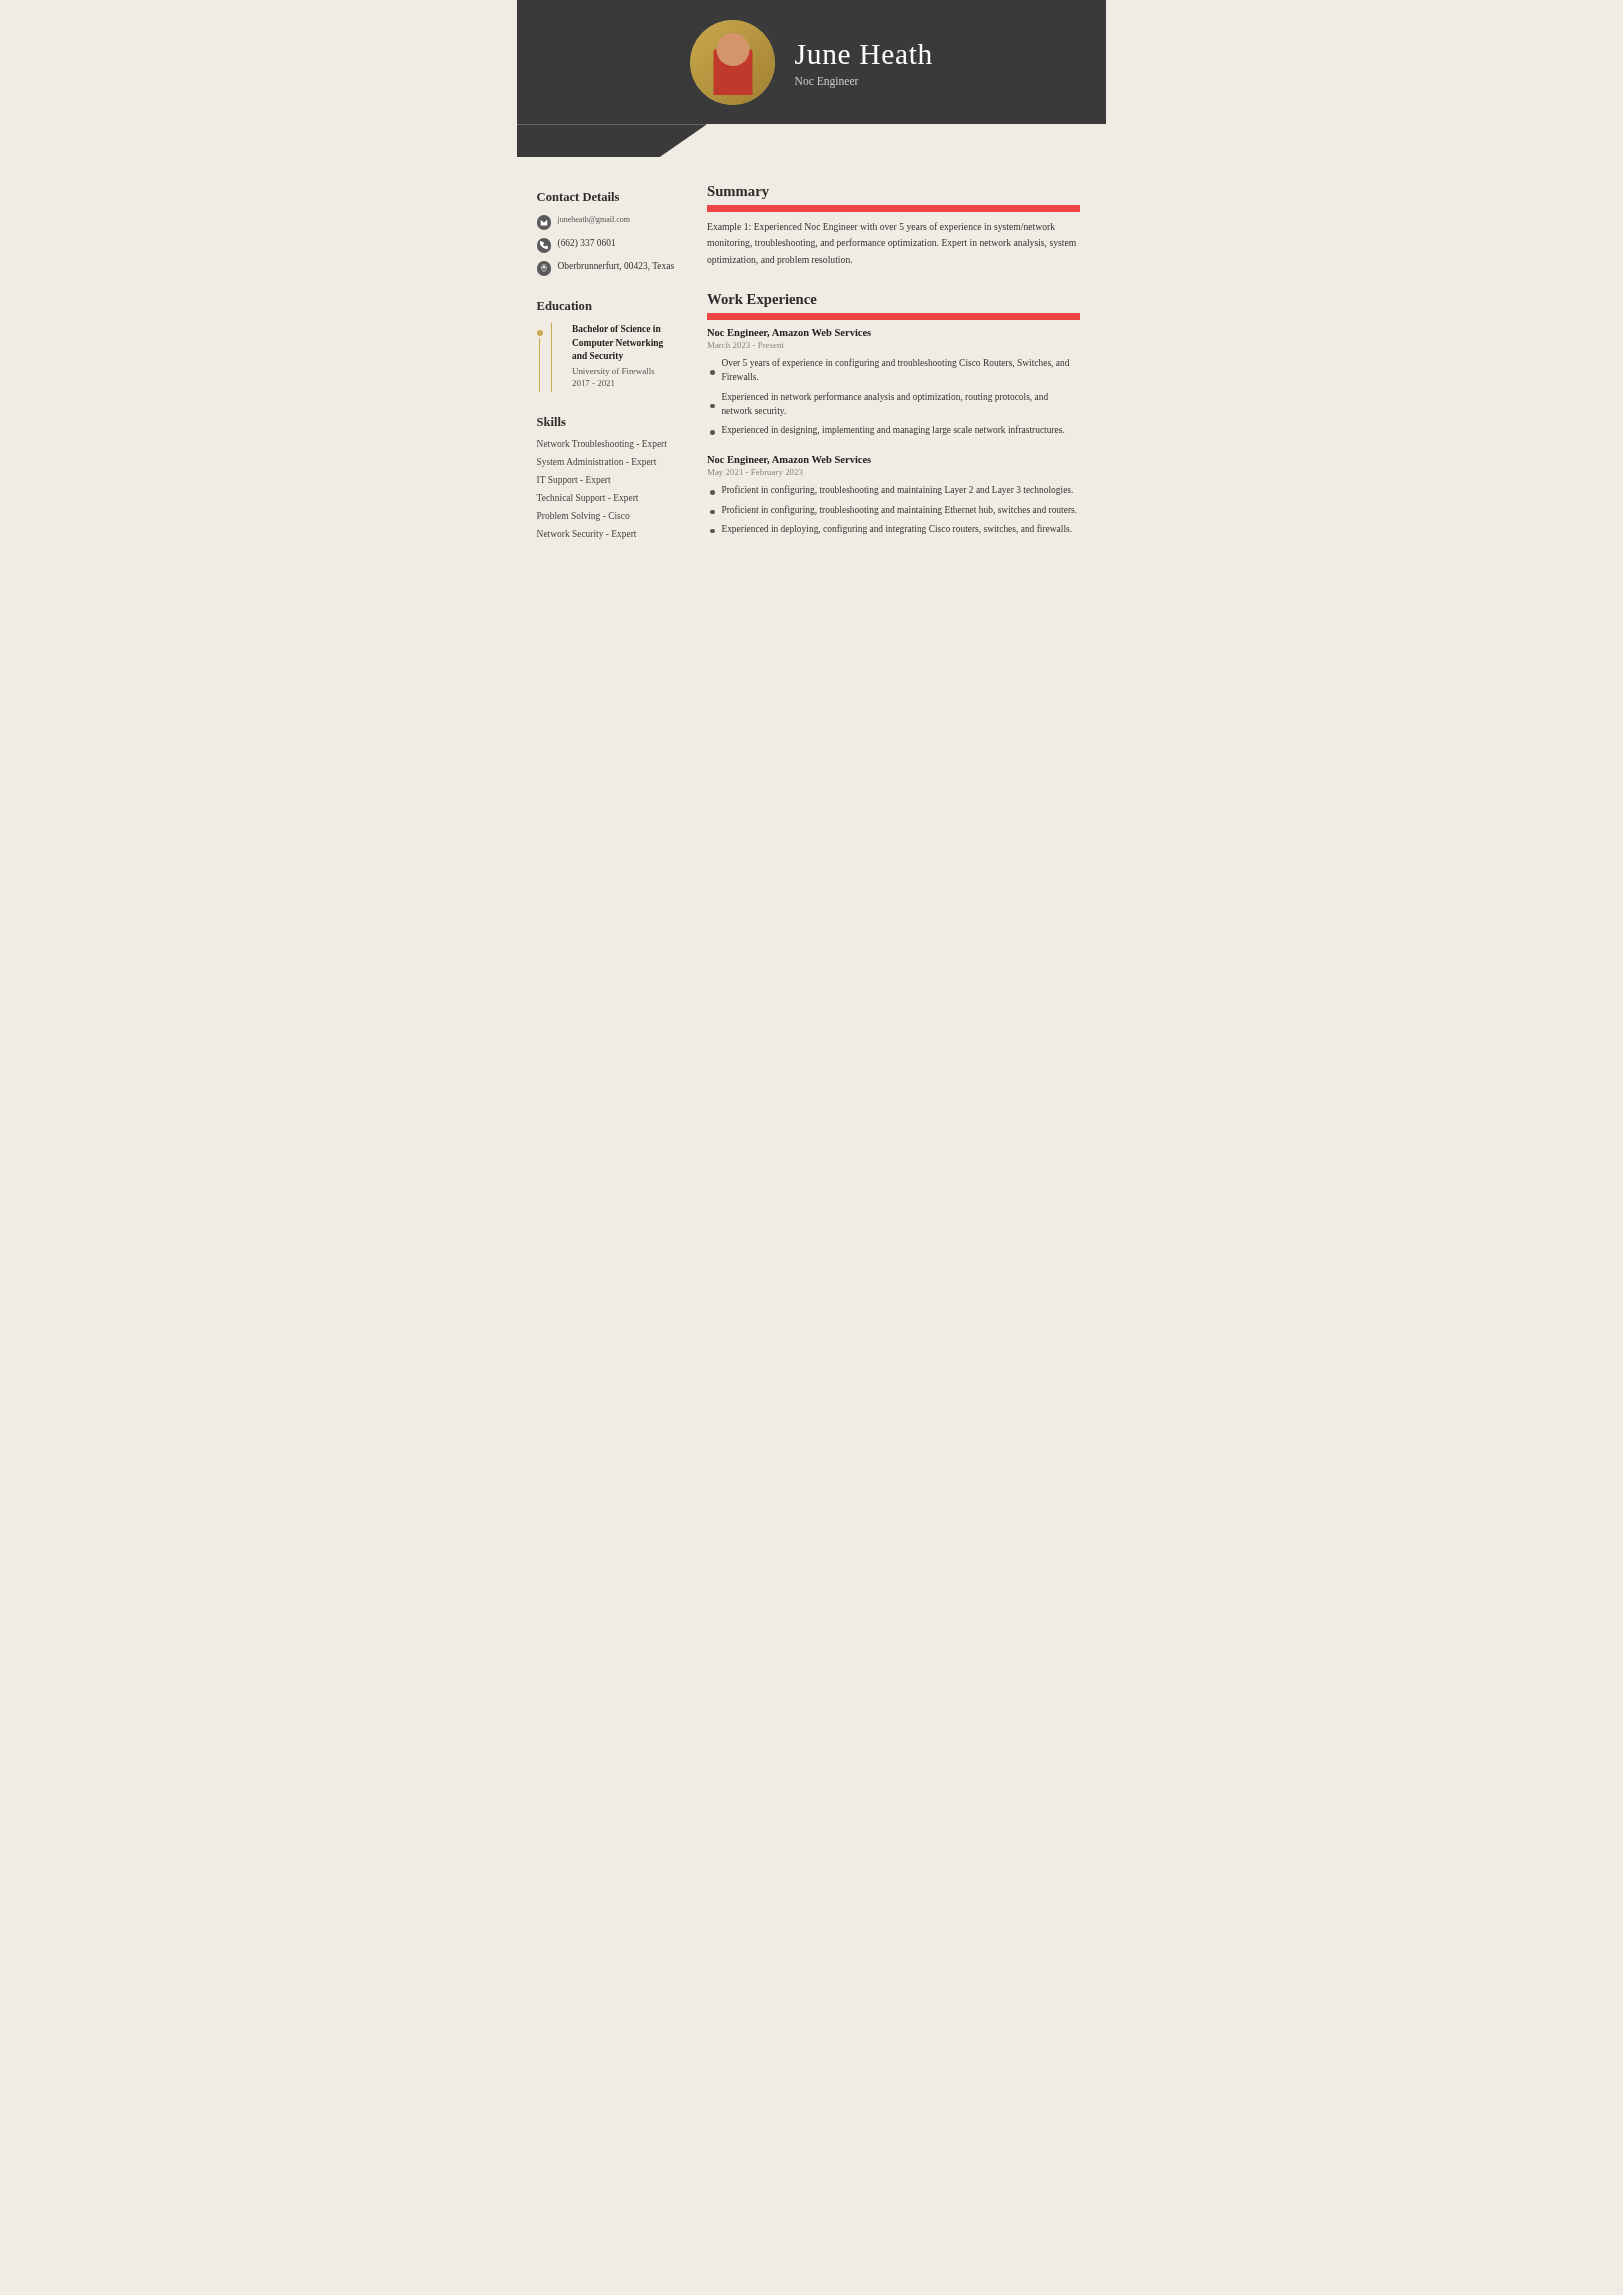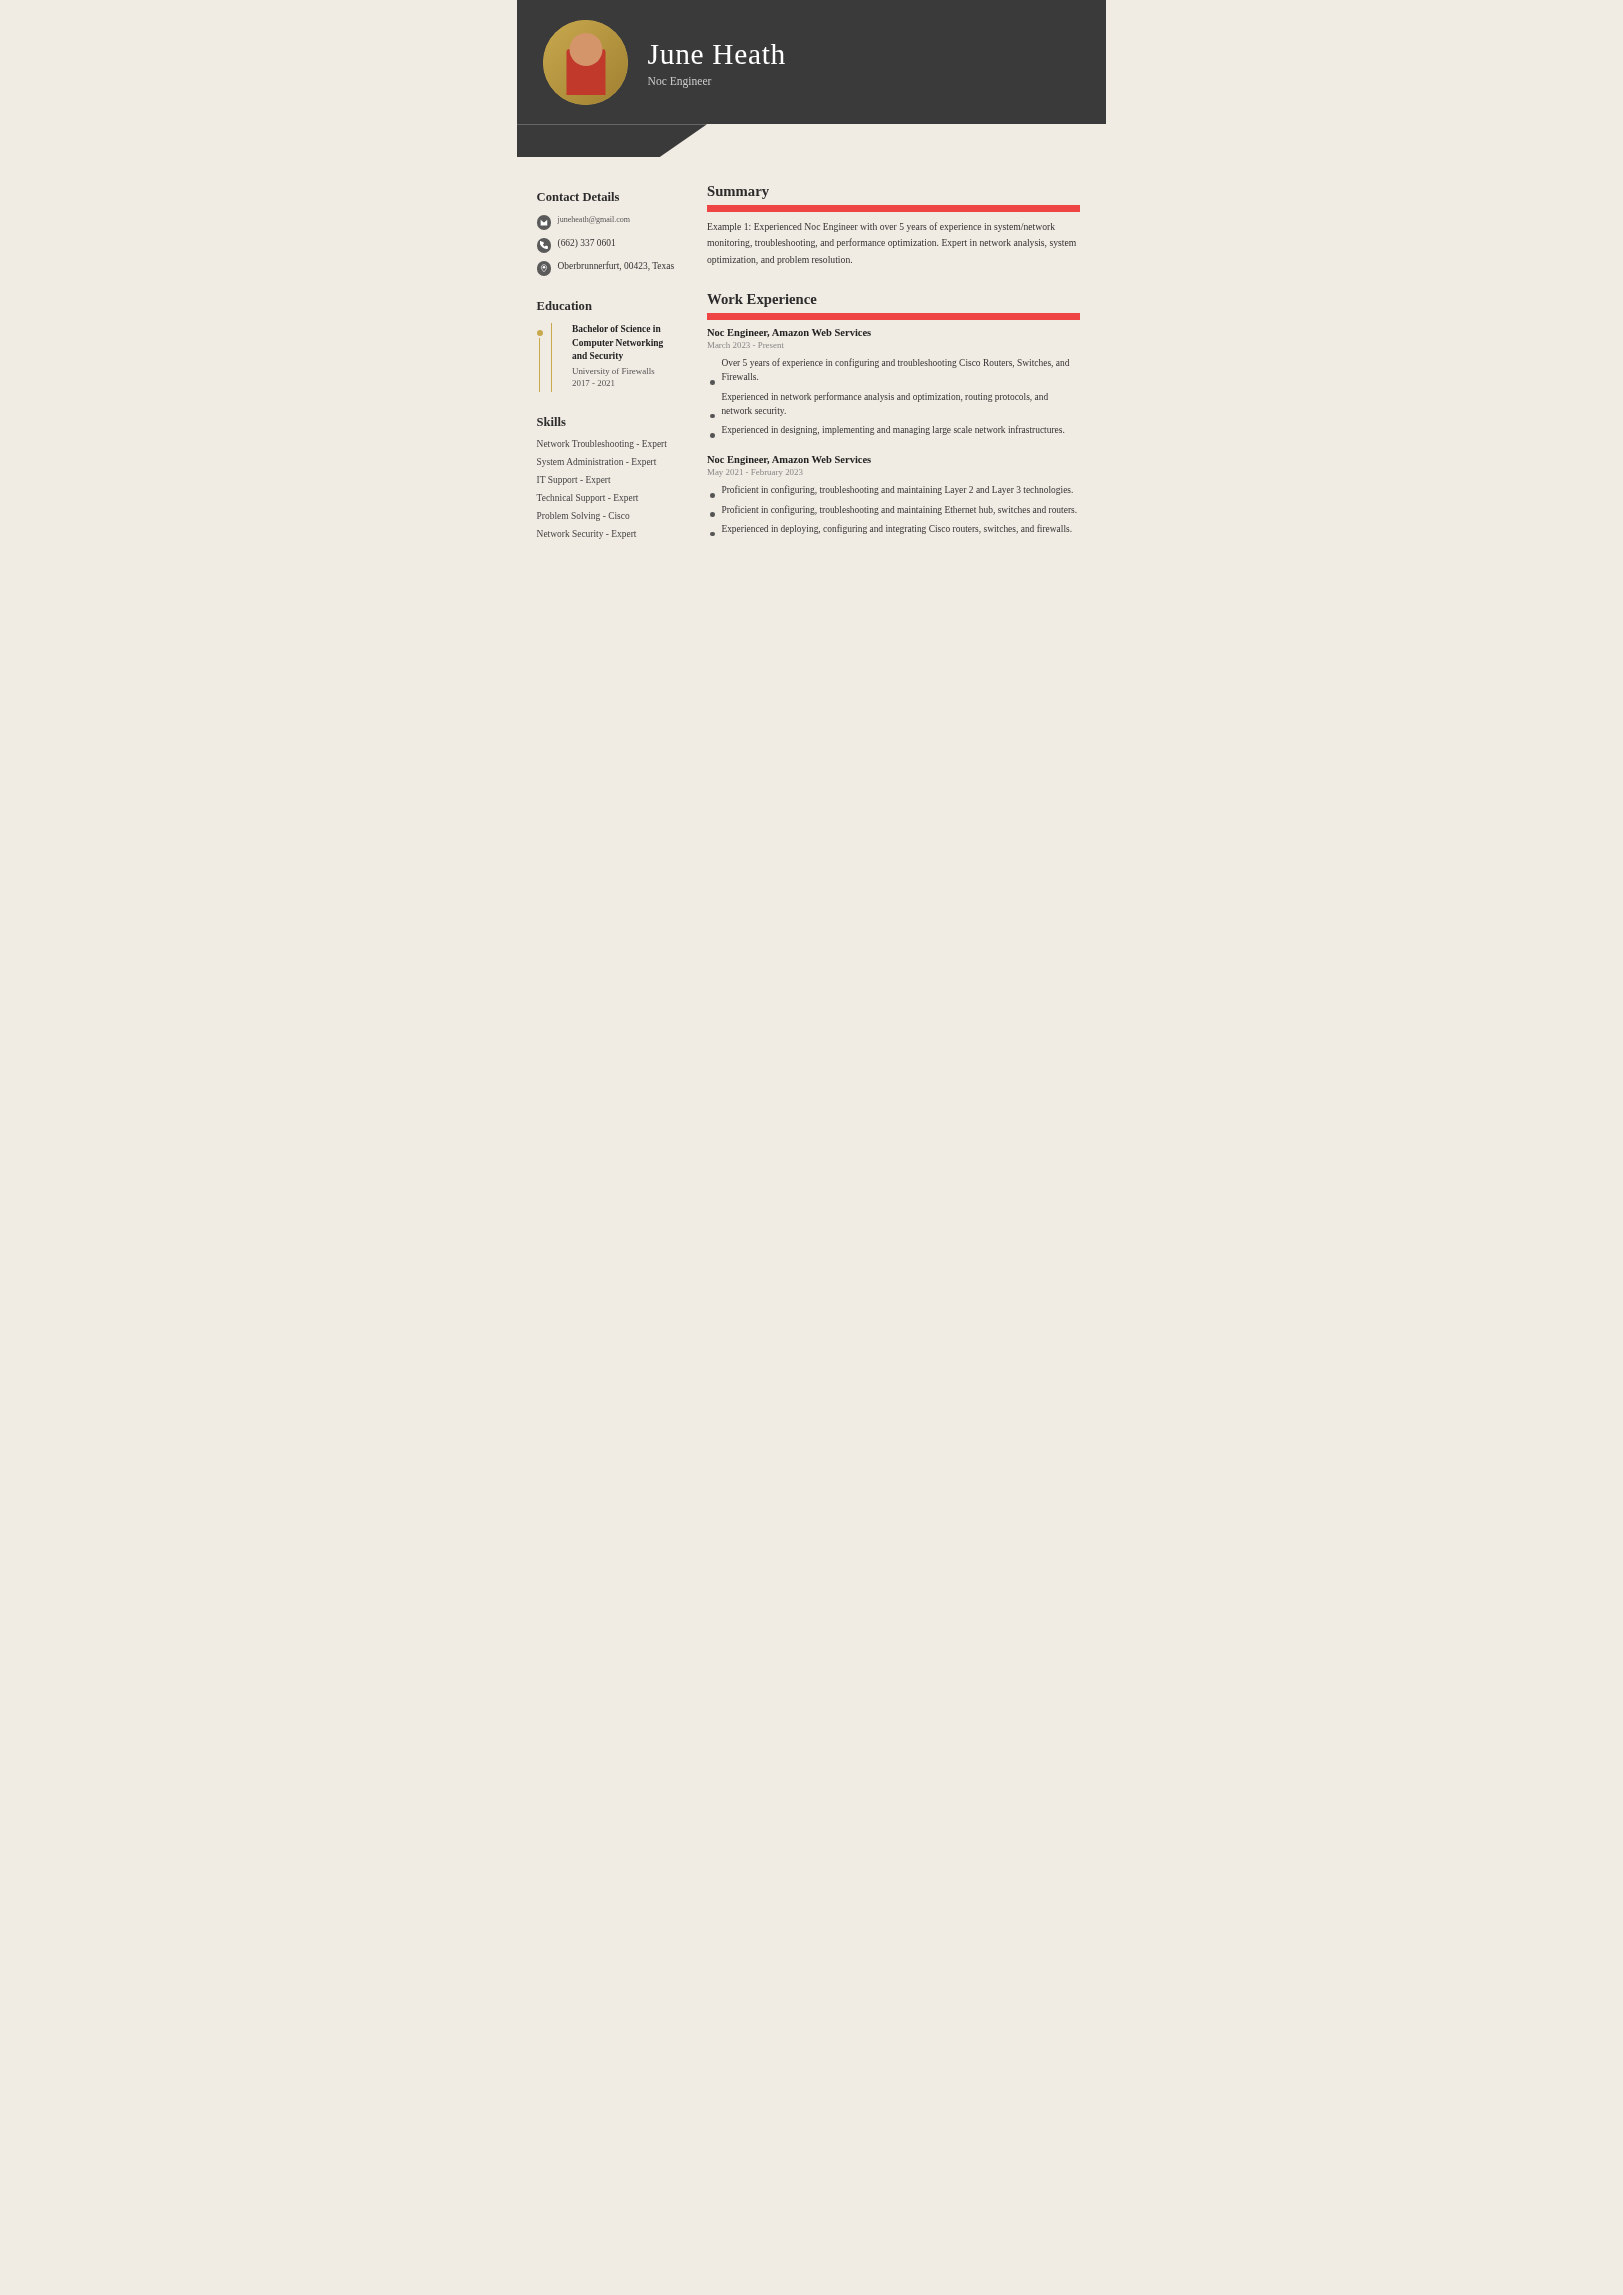--- a/index.html
+++ b/index.html
@@ -18,20 +18,21 @@
     }
 
     
     .header {
       background: #3a3a3a;
       display: flex;
       align-items: center;
       padding: 19.6px 26px;
       gap: 19.6px;
       position: relative;
+      justify-content: center;
     }
 
     .avatar-container {
       width: 85px;
       height: 85px;
       border-radius: 50%;
       overflow: hidden;
       flex-shrink: 0;
       background: #c8a94e;
       display: flex;
@@ -240,21 +241,21 @@
       margin-bottom: 6.5px;
     }
 
     .job-duties {
       list-style: none;
       padding-left: 3.3px;
     }
 
     .job-duties li {
       display: flex;
-      align-items: flex-end;
+      align-items: center;
       gap: 6.5px;
       margin-bottom: 5.2px;
       font-size: 0.9em;
       color: #333;
       line-height: 1.5;
     }
 
     .bullet-dot {
       width: 4.6px;
       height: 4.6px;

